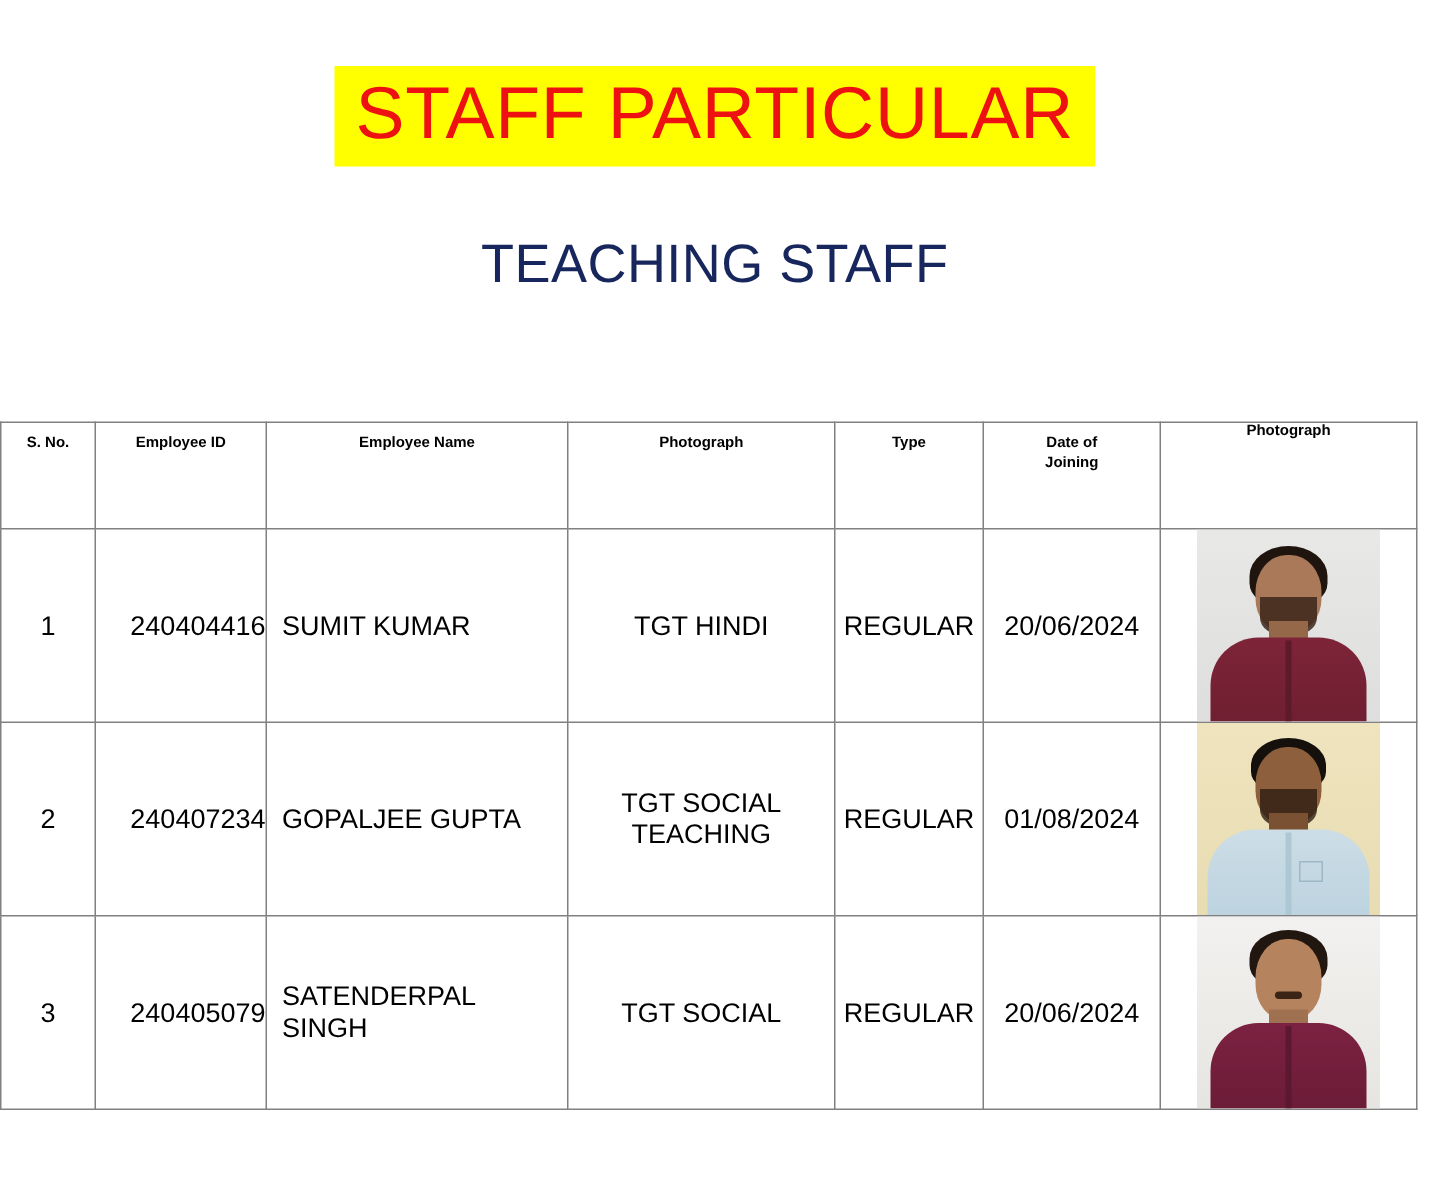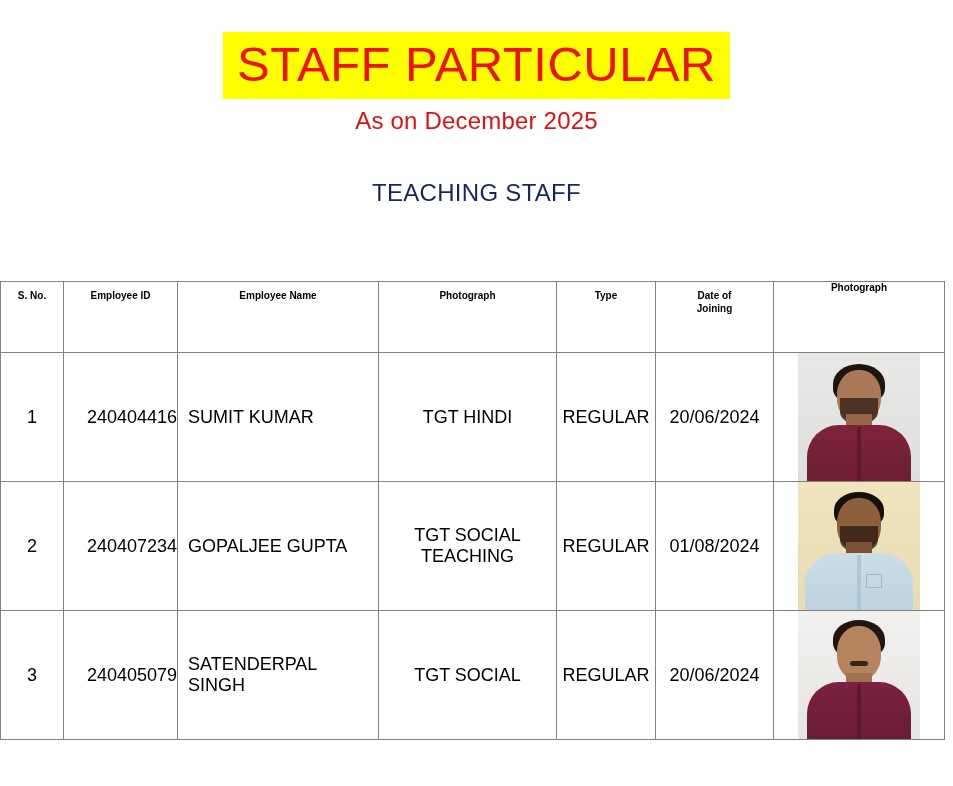--- a/index.html
+++ b/index.html
@@ -11,21 +11,21 @@
     height: 786px;
     background: #ffffff;
     font-family: "Liberation Sans", sans-serif;
     overflow: hidden;
     position: relative;
   }
 
   
   .title-block {
     text-align: center;
-    padding-top: 32px;
+    padding-top: 44px;
   }
   .main-title {
     display: inline-block;
     font-size: 49px;
     line-height: 1.08;
     color: #ee1111;
     background: #ffff00;
     padding: 6px 14px 8px 14px;
     letter-spacing: 0.5px;
     font-weight: 400;
@@ -33,21 +33,21 @@
   .subtitle {
     margin-top: 8px;
     font-size: 24px;
     color: #e01010;
     font-weight: 400;
     letter-spacing: 0.2px;
   }
   .section-title {
     margin-top: 44px;
     text-align: center;
-    font-size: 24px;
+    font-size: 36px;
     color: #17265c;
     font-weight: 400;
     letter-spacing: 0.3px;
   }
 
   
   .table-wrap {
     position: absolute;
     left: 0;
     top: 281px;
@@ -178,21 +178,20 @@
   .pt3 .p-mous {
     position:absolute; left:50%; transform:translateX(-50%);
     top: 50px; width: 18px; height: 5px; background: #3a2416; border-radius: 3px;
   }
 </style>
 </head>
 <body>
 
 <div class="title-block">
   <div class="main-title">STAFF PARTICULAR</div>
-  <div class="subtitle">As on December 2025</div>
   <div class="section-title">TEACHING STAFF</div>
 </div>
 
 <div class="table-wrap">
   <table class="staff">
     <thead>
       <tr>
         <th class="c-sno">S. No.</th>
         <th class="c-id">Employee ID</th>
         <th class="c-name">Employee Name</th>

